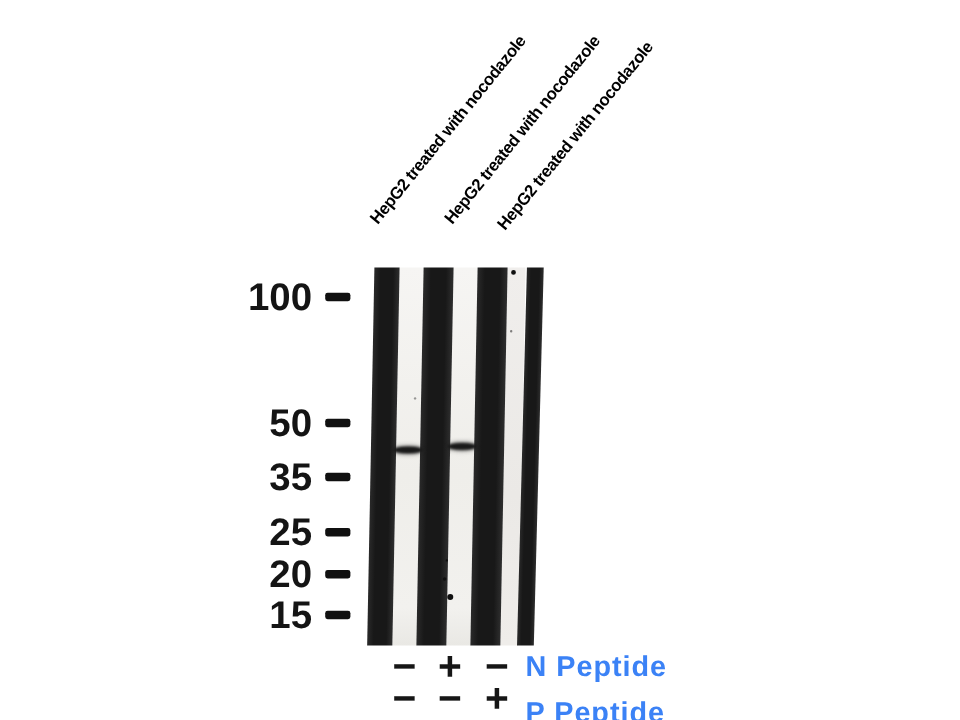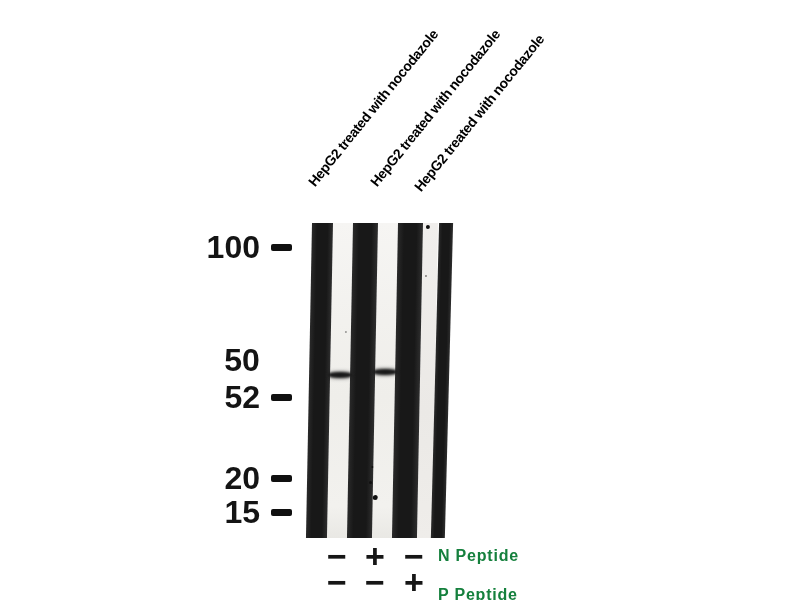--- a/index.html
+++ b/index.html
@@ -19,21 +19,21 @@
   .lane-label.l1 { left:318px; top:172px; }
   .lane-label.l2 { left:380px; top:172px; }
   .lane-label.l3 { left:424px; top:177px; }
 
   
   .mw-row {
     position:absolute; left:192px; width:100px; height:30px;
     display:flex; align-items:center; justify-content:flex-end;
   }
   .mw-row.m100 { top:232px; } .mw-row.m70 { top:268px; }
-  .mw-row.m50  { top:349px;flex-direction:column; } .mw-row.m35 { top:382px; }
+  .mw-row.m50  { top:337px; } .mw-row.m35 { top:382px; }
   .mw-row.m25  { top:428px; } .mw-row.m20 { top:463px; }
   .mw-row.m15  { top:497px; }
   .mw-num { font-size:32px; font-weight:600; color:#141414; }
   .mw-tick { width:21px; height:7px; background:#101010; margin-left:11px; border-radius:2px; }
 
   
   .blot {
     position:absolute; left:312px; top:223px; width:140px; height:315px;
     transform:skewX(-1.1deg); transform-origin:0 0; background:#fff;
   }
@@ -67,21 +67,21 @@
 
   
   .symbol {
     position:absolute; width:36px; text-align:center;
     font-size:34px; font-weight:700; color:#161616; line-height:36px;
   }
   .row1 { top:538px; } .row2 { top:564px; }
   .c1 { left:319px; } .c2 { left:357px; } .c3 { left:396px; }
   .pep-label {
     position:absolute; left:438px; height:22px; line-height:22px;
-    font-size:16px; font-weight:600; color:#15803d; letter-spacing:0.8px;
+    font-size:24px; font-weight:600; color:#3b82f6; letter-spacing:0.8px;
     white-space:nowrap;
   }
   .pep-label.p1 { top:545px; }
   .pep-label.p2 { top:584px; }
 </style>
 </head>
 <body>
 
 <div class="figure">
 
@@ -91,21 +91,25 @@
 
   <div class="mw-row m100">
     <span class="mw-num">100</span>
     <span class="mw-tick"></span>
   </div>
   <div class="mw-row m50">
     <span class="mw-num">50</span>
     <span class="mw-tick"></span>
   </div>
   <div class="mw-row m35">
-    <span class="mw-num">52</span>
+    <span class="mw-num">35</span>
+    <span class="mw-tick"></span>
+  </div>
+  <div class="mw-row m25">
+    <span class="mw-num">25</span>
     <span class="mw-tick"></span>
   </div>
   <div class="mw-row m20">
     <span class="mw-num">20</span>
     <span class="mw-tick"></span>
   </div>
   <div class="mw-row m15">
     <span class="mw-num">15</span>
     <span class="mw-tick"></span>
   </div>

